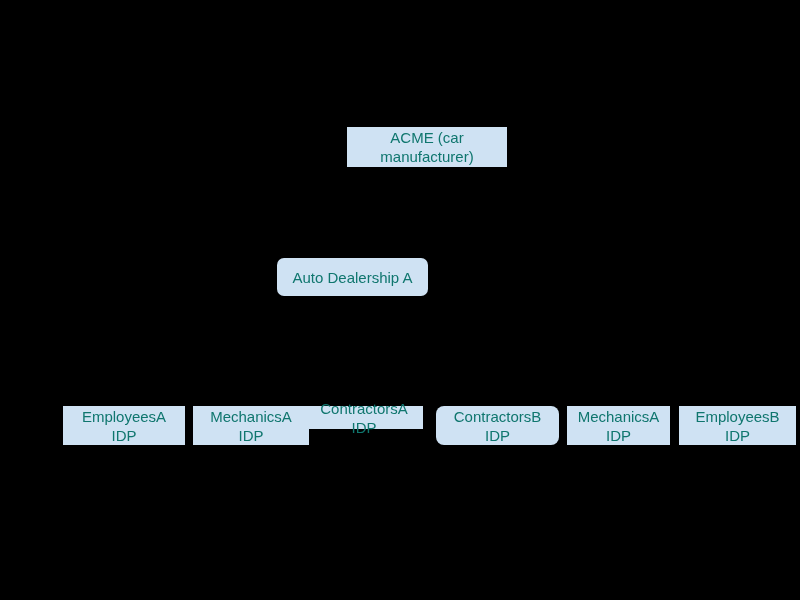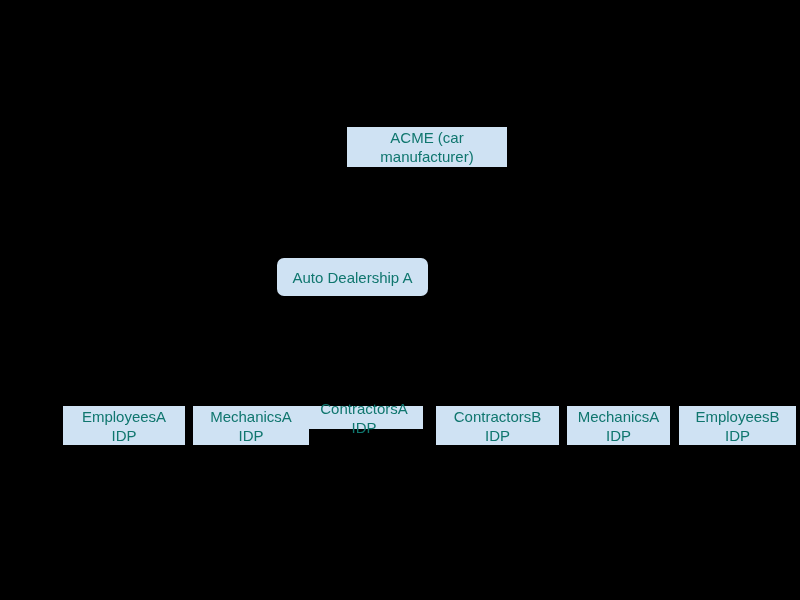--- a/index.html
+++ b/index.html
@@ -31,21 +31,21 @@
     text-align: center;
     white-space: pre-line;
     box-sizing: border-box;
   }
   .n-acme          { left: 347px; top: 127px; width: 160px; height: 40px; }
   .n-dealership-a  { left: 277px; top: 258px; width: 151px; height: 38px; border-radius: 7px; }
   .n-dealership-b  { left: 454px; top: 258px; width: 151px; height: 38px; }
   .n-employees-a   { left:  63px; top: 406px; width: 122px; height: 39px; }
   .n-mechanics-a   { left: 193px; top: 406px; width: 116px; height: 39px; }
   .n-contractors-a { left: 305px; top: 406px; width: 118px; height: 23px; }
-  .n-contractors-b { left: 436px; top: 406px; width: 123px; height: 39px; }
+  .n-contractors-b { left: 436px; top: 406px; width: 123px; height: 39px; border-radius: 8px; }
   .n-mechanics-b   { left: 567px; top: 406px; width: 103px; height: 39px; }
   .n-employees-b   { left: 679px; top: 406px; width: 117px; height: 39px; }
 </style>
 </head>
 <body>
 
 <div class="canvas">
 
   <div class="node n-acme">ACME (car
 manufacturer)</div>

